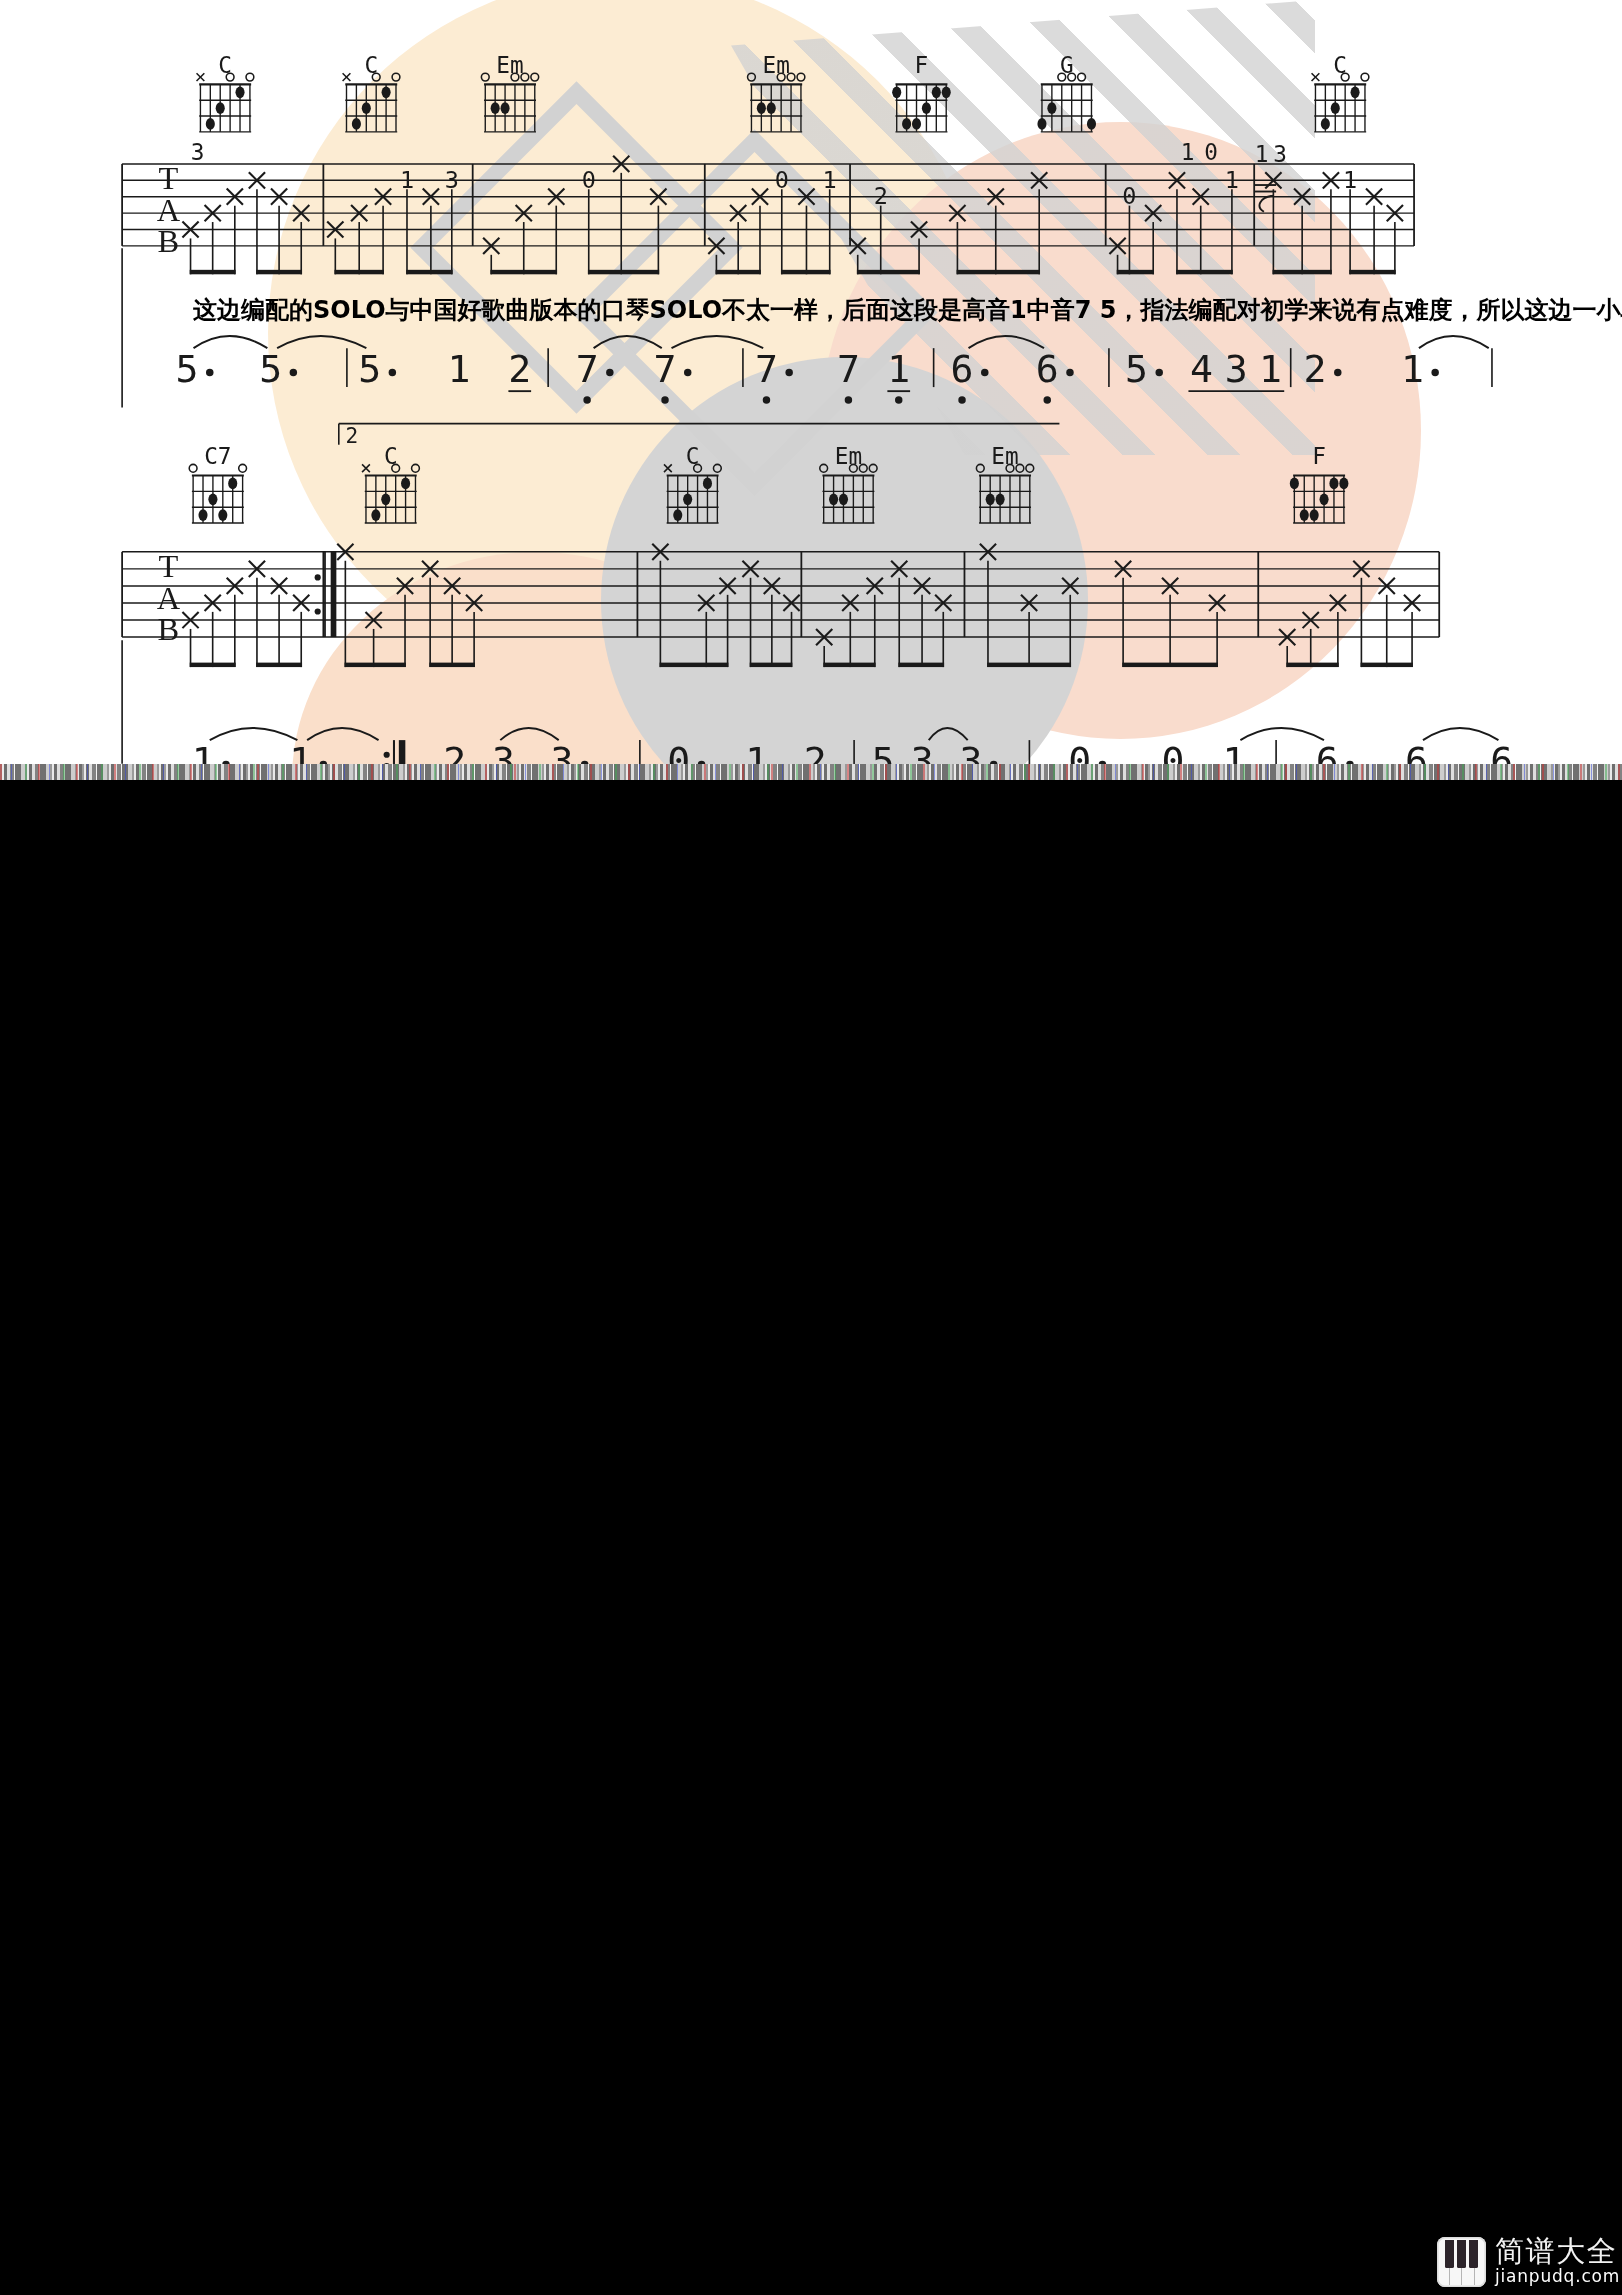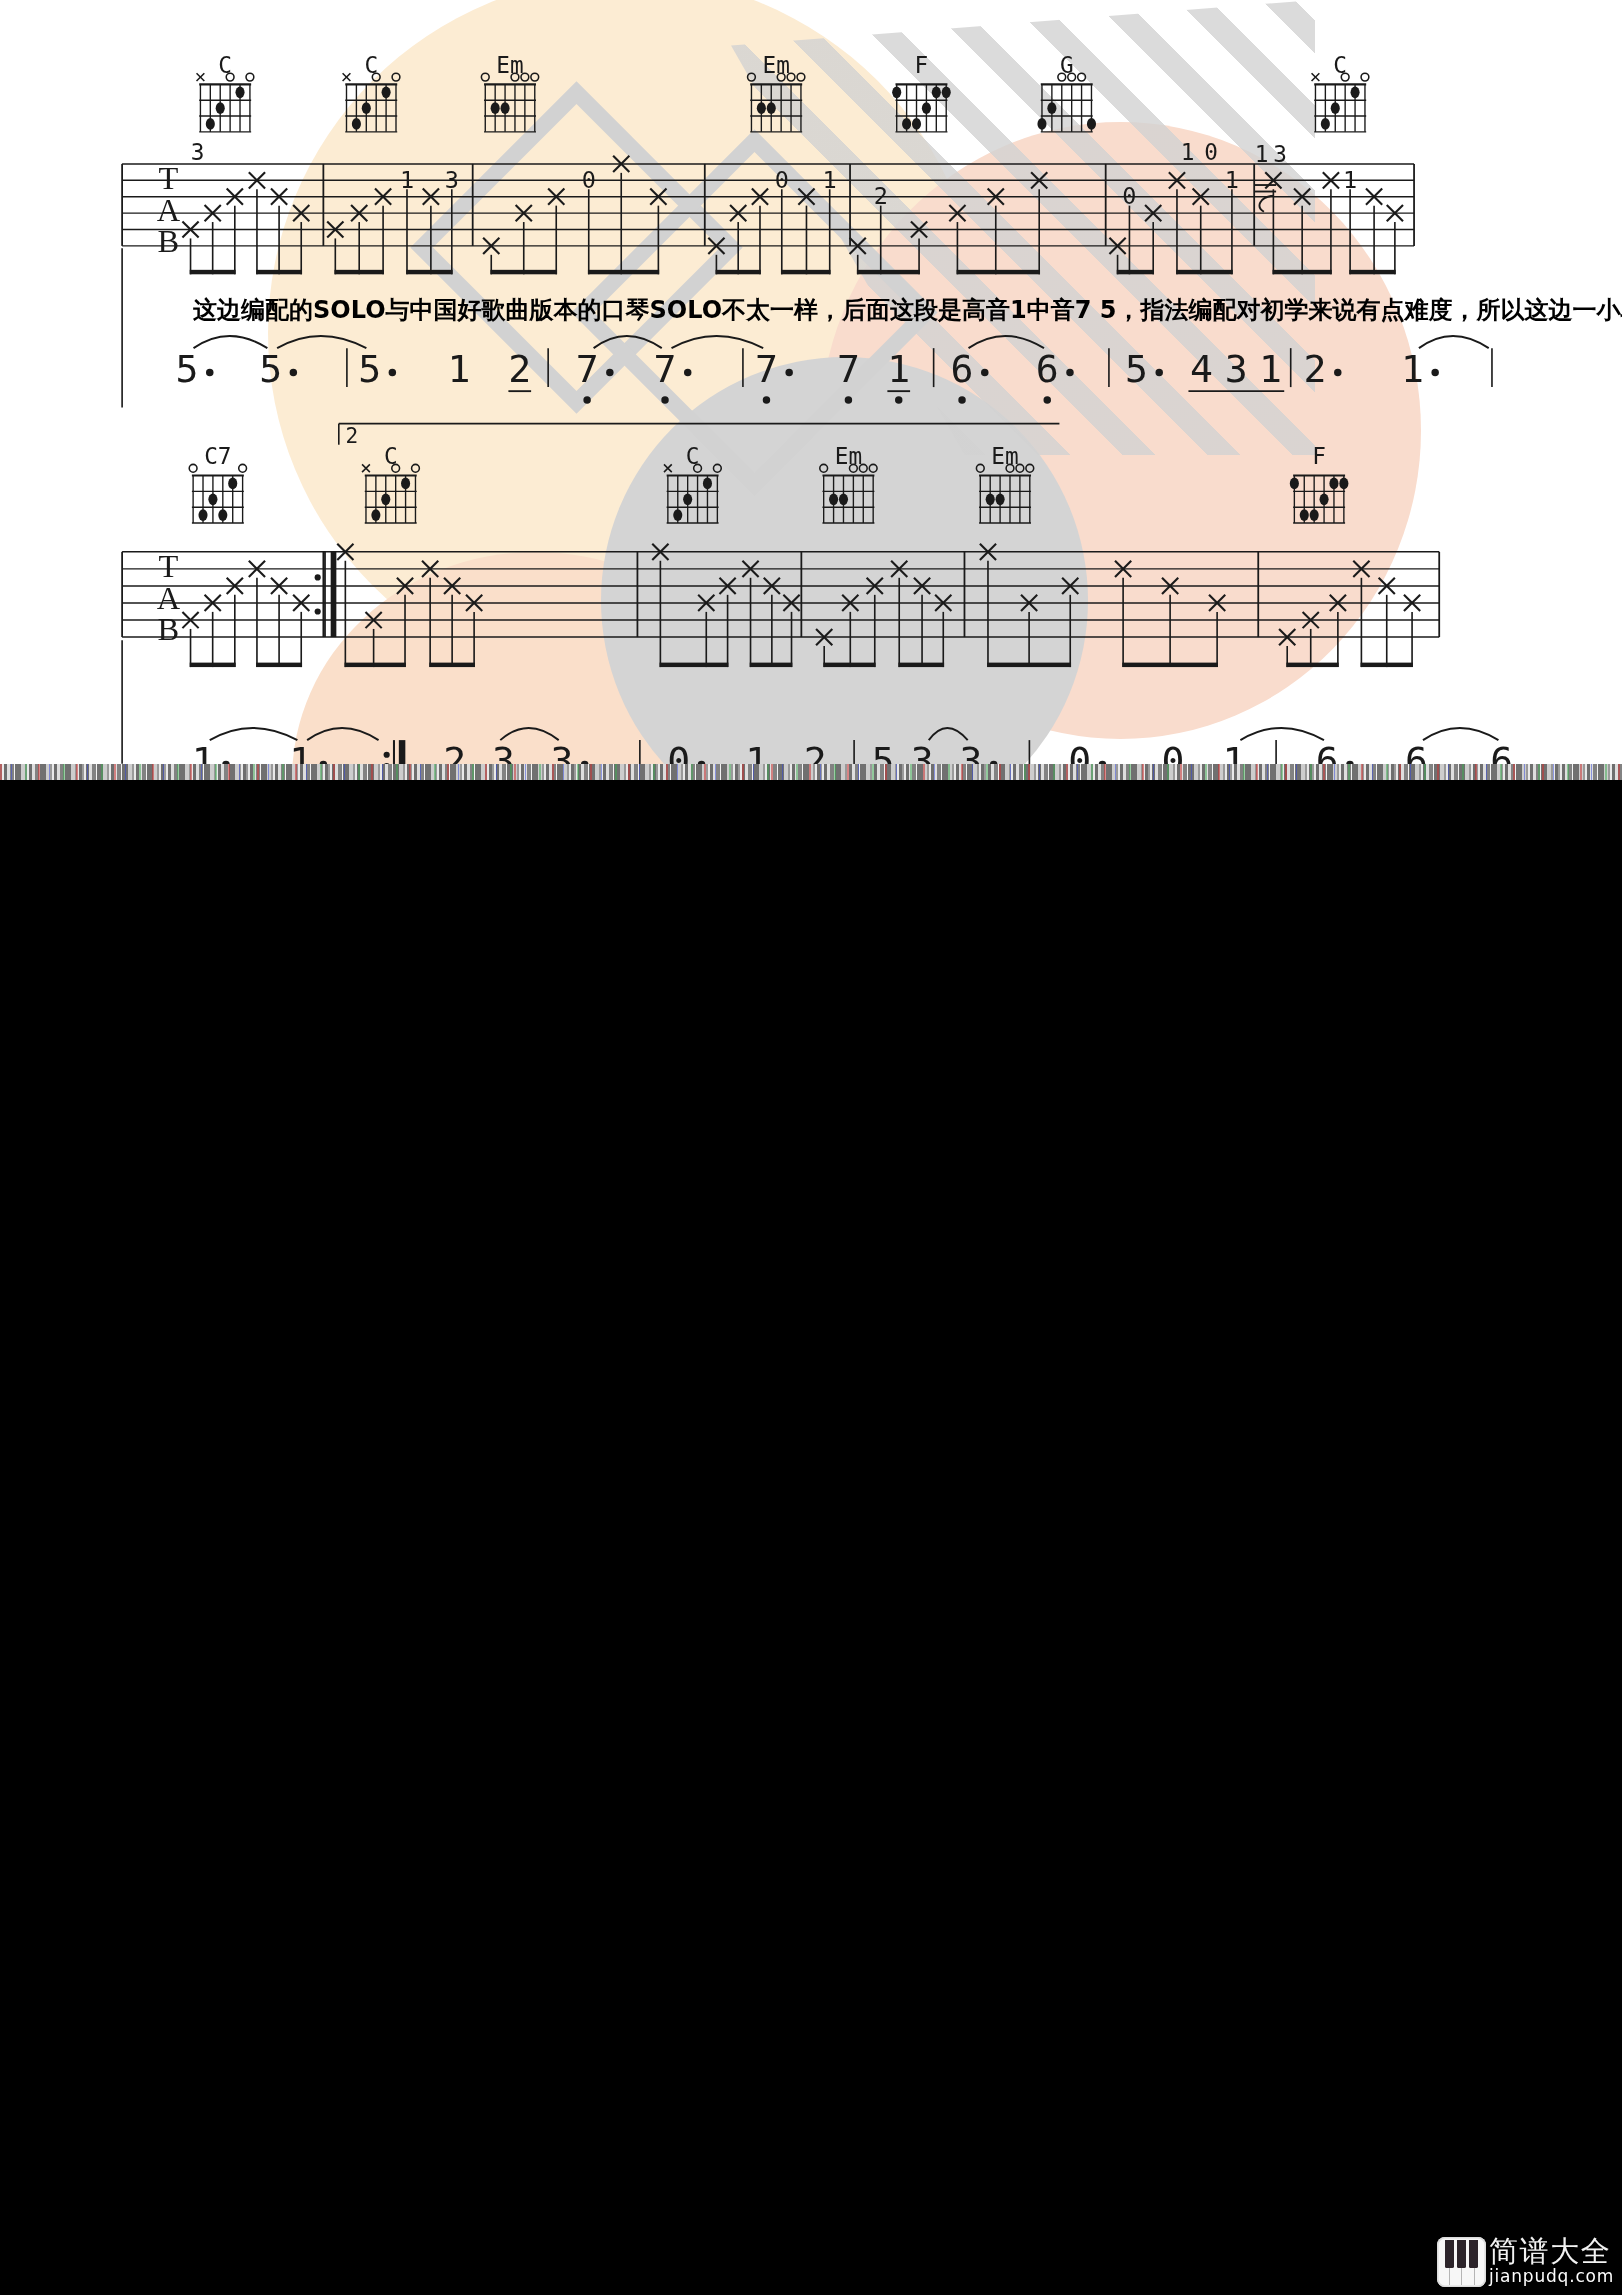--- a/index.html
+++ b/index.html
@@ -20,21 +20,21 @@
   #music-svg{position:absolute;left:0;top:0;z-index:2;}
   .annotation{position:absolute;left:193px;top:294px;width:1396px;z-index:2;
      font-size:24px;font-weight:bold;color:#000;white-space:nowrap;letter-spacing:0px;
      font-family:"DejaVu Sans",sans-serif;}
   .noise{position:absolute;left:0;top:764px;width:1623px;height:16px;z-index:4;
     background-image:
       repeating-linear-gradient(90deg,rgba(200,50,50,.55) 0 1.6px,transparent 1.6px 10.6px,rgba(50,70,220,.5) 10.6px 12px,transparent 12px 25px,rgba(60,170,80,.5) 25px 27px,transparent 27px 38px),
       repeating-linear-gradient(90deg,#9a9a9a 0 2.4px,#e9e9e9 2.4px 4px,#6e6e6e 4px 7.3px,#dedede 7.3px 9.7px,#828282 9.7px 14px,#f2f2f2 14px 15.4px,#707070 15.4px 21px,#cdcdcd 21px 25px);
     background-size:257px 5.7px,82px 4px;}
   .black-region{position:absolute;left:0;top:780px;width:1623px;height:1515px;background:#000;z-index:3;}
-  .logo{position:absolute;left:1437px;top:2237px;z-index:5;display:flex;align-items:flex-start;gap:3px;}
+  .logo{position:absolute;left:1437px;top:2237px;z-index:5;display:flex;align-items:flex-start;gap:9px;}
   .logo-icon{width:49px;height:50px;background:#f7f7f7;border-radius:8px;position:relative;overflow:hidden;
      box-shadow:inset 0 0 0 1.6px #dcdcdc;}
   .logo-icon .wl{position:absolute;top:3.2px;bottom:2.4px;width:0.8px;background:#b5b5b5;}
   .logo-icon .bk{position:absolute;top:3.2px;width:9px;height:28px;background:#2c242a;border-radius:0 0 1.6px 1.6px;}
   .logo-text{display:flex;flex-direction:column;line-height:1;}
   .logo-brand{font-size:29px;color:#f2f2f2;letter-spacing:1.6px;font-weight:normal;}
   .logo-domain{font-size:17px;color:#fdfdfd;margin-top:2.4px;letter-spacing:0.8px;}
 </style>
 </head>
 <body>

